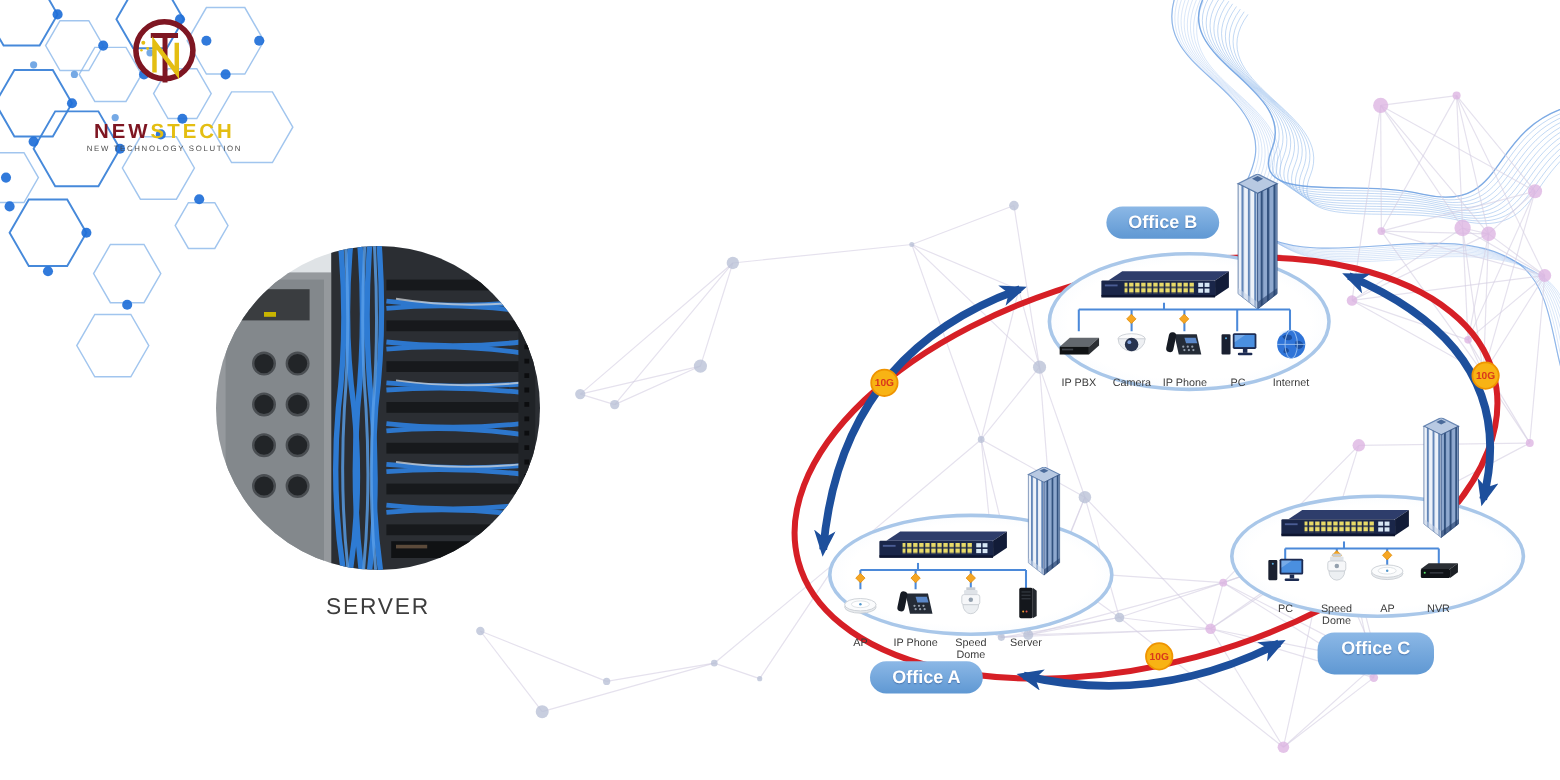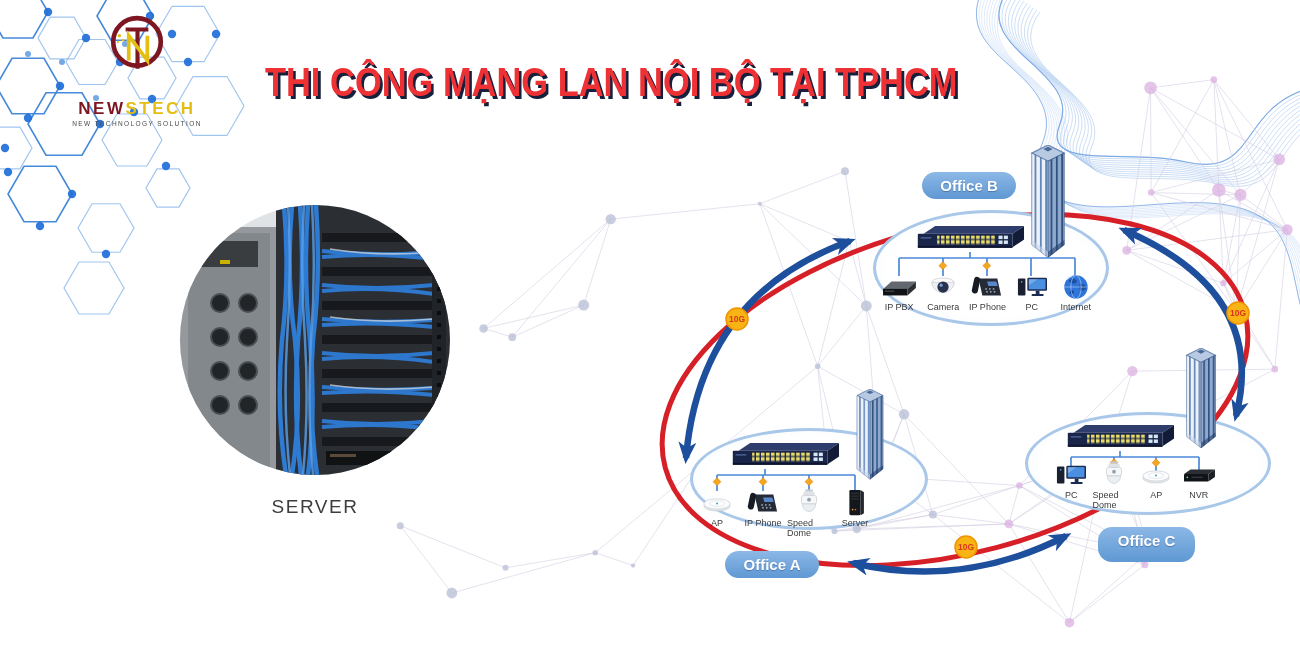--- a/index.html
+++ b/index.html
@@ -36,21 +36,21 @@
         background:radial-gradient(ellipse at center,#ffffff 62%,#f0f6fd 100%);}
   .office .bld{position:absolute;}
   .office .sw{position:absolute;}
   .office .cables{position:absolute;}
   .office .badge{position:absolute;background:linear-gradient(#8cb8e6,#5f98d3);
         border-radius:14px;color:#fff;font-weight:bold;font-size:15px;text-align:center;
         line-height:27px;text-shadow:0 1px 1px rgba(40,80,140,.55);}
   .devrow{position:absolute;display:flex;justify-content:space-around;}
   .device{display:flex;flex-direction:column;align-items:center;width:44px;}
   .dev-icon{width:38px;height:30px;}
-  .dlabel{font-size:9px;color:#3b3b3b;line-height:9.5px;margin-top:1px;}
+  .dlabel{font-size:9px;color:#3b3b3b;text-align:center;line-height:9.5px;margin-top:13px;}
 
   
   .contact{position:absolute;display:flex;align-items:center;z-index:3;}
   .cicon{width:35px;height:35px;border-radius:50%;background:#f05a2b;display:flex;
          align-items:center;justify-content:center;flex:none;}
   .ctext{margin-left:18px;font-size:21px;font-weight:bold;color:#1b2540;letter-spacing:.2px;}
 </style>
 </head>
 <body>
 
@@ -413,23 +413,20 @@
       <path d="M19,15 h22 M30.5,15 v38" stroke="#7e1622" stroke-width="4" fill="none"></path>
       <path d="M22,45 V21 L40,45 V21" stroke="#e4be12" stroke-width="3.6" fill="none"></path>
       <circle cx="13" cy="21" r="1.6" fill="#e4be12"></circle>
       <circle cx="16.5" cy="25.5" r="1.2" fill="#e4be12"></circle>
       <circle cx="11.5" cy="27" r="1" fill="#e4be12"></circle>
     </svg>
     <div class="logo-name"><span class="maroon">NEW</span><span class="gold">STECH</span></div>
     <div class="logo-tag">NEW TECHNOLOGY SOLUTION</div>
   </div>
 
-  <div class="title-wrap">
-    <span>THI CÔNG MẠNG LAN NỘI BỘ TẠI TPHCM</span>
-  </div>
 
   <div class="photo">
     <svg viewBox="0 0 270 270">
       <rect width="270" height="270" fill="#dfe3e6"></rect>
       <rect x="150" y="0" width="120" height="90" fill="#eef0f2"></rect>
       <rect x="0" y="22" width="96" height="248" fill="#95999d"></rect>
       <rect x="8" y="28" width="82" height="242" fill="#83888c"></rect>
       <rect x="20" y="36" width="58" height="26" fill="#3a3d40"></rect>
       <rect x="40" y="55" width="10" height="4" fill="#c8b400"></rect>
       <g fill="#222528" stroke="#4a4e52" stroke-width="2">

